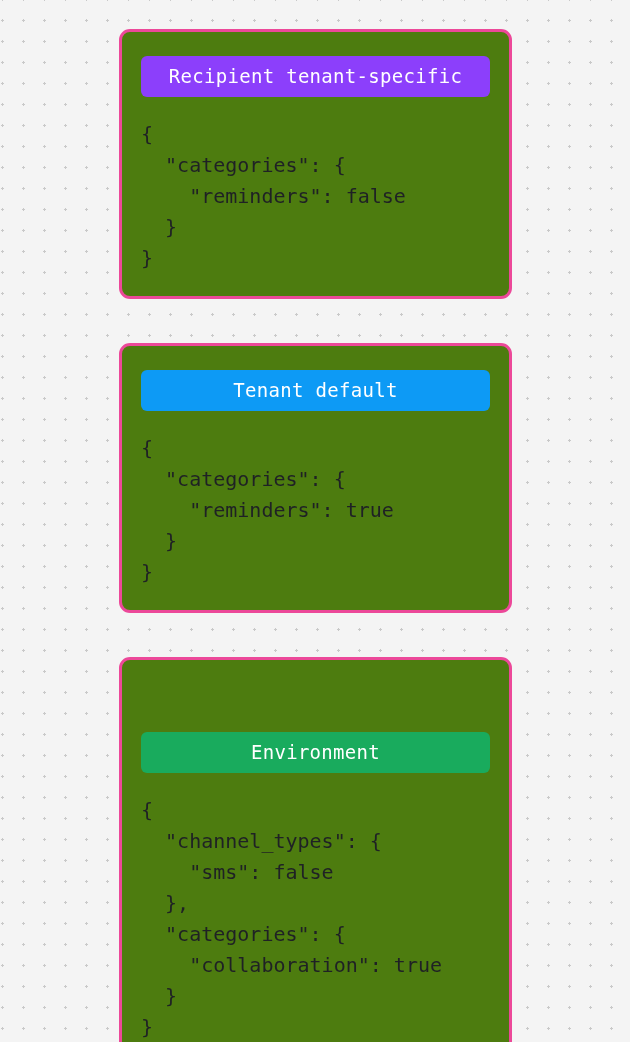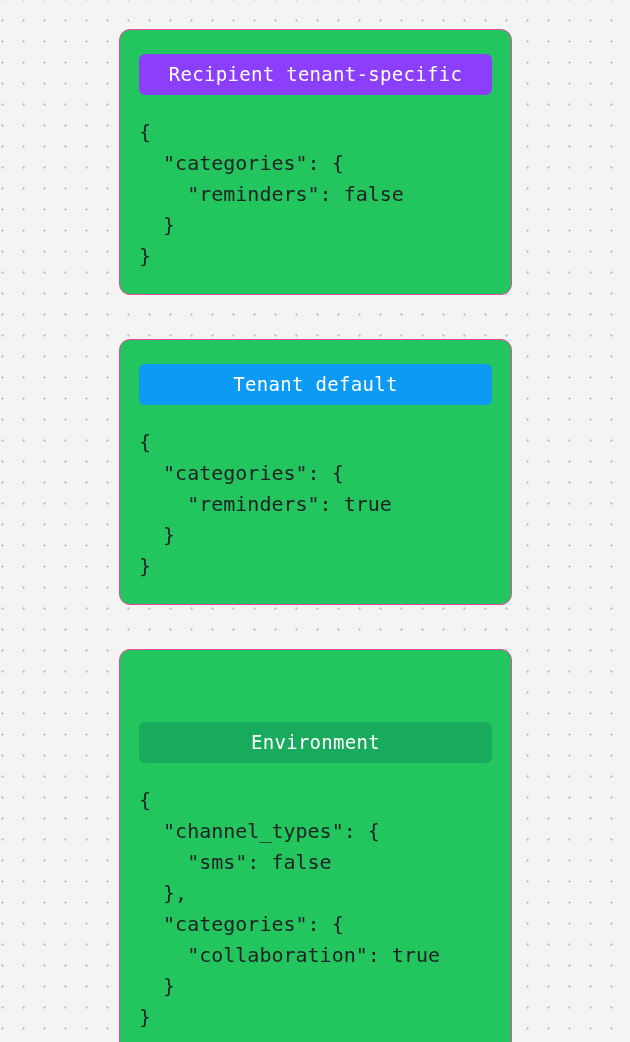--- a/index.html
+++ b/index.html
@@ -21,22 +21,22 @@
     position: absolute;
     left: 119px;
     top: 29px;
     width: 393px;
     display: flex;
     flex-direction: column;
     gap: 44px;
   }
 
   .card {
-    background: #22c55e;
-    border: 1px solid #ec4899;
+    background: #4d7c0f;
+    border: 3px solid #ec4899;
     border-radius: 11px;
     box-sizing: border-box;
     padding: 24px 19px 22px 19px;
     box-shadow: 0 0 0 0 rgba(0,0,0,0);
   }
 
   .badge {
     display: block;
     border-radius: 6px;
     height: 41px;

